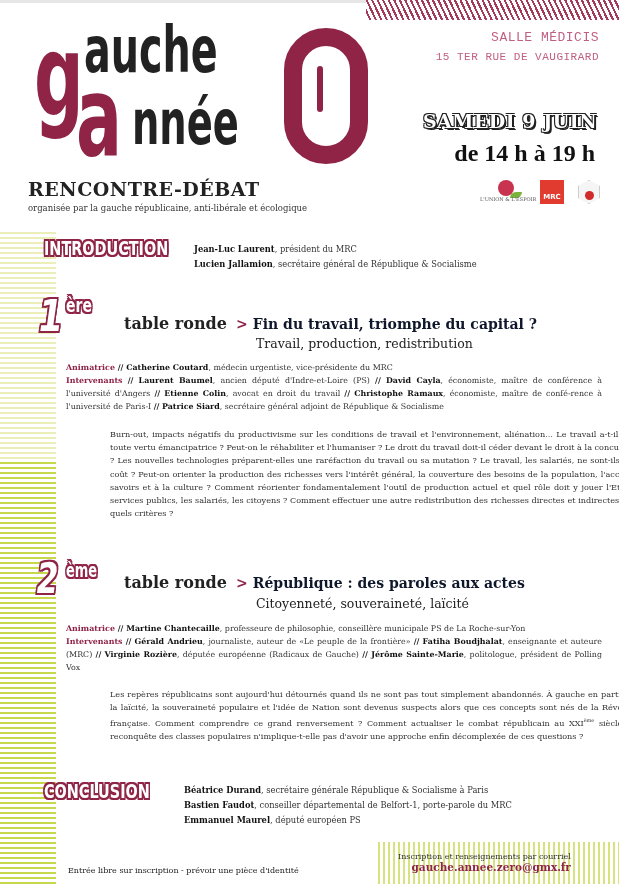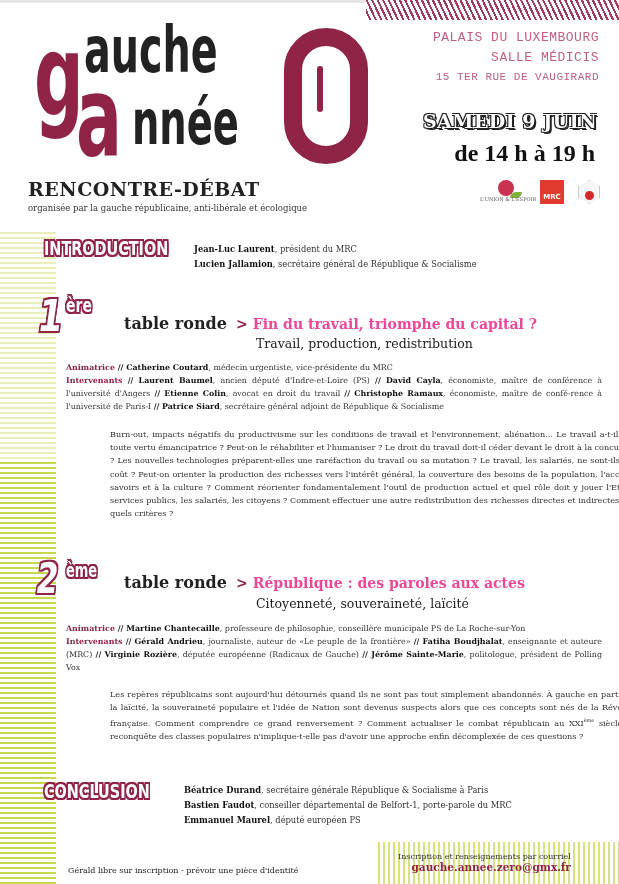--- a/index.html
+++ b/index.html
@@ -74,21 +74,21 @@
   .ord2-sup { left: 66px; top: 558px; font-size: 20px; transform: scaleX(0.65); transform-origin: left top; }
 
   .speakers { position: absolute; left: 194px; font-family: "DejaVu Serif", serif; font-size: 8.3px; line-height: 15px; color: #333; }
   .speakers b { color: #111; }
   .intro-speakers { top: 242px; }
   .concl-speakers { left: 184px; top: 783px; }
 
   .tr-head { position: absolute; left: 124px; font-family: "DejaVu Serif", serif; white-space: nowrap; }
   .tr-head .tr { font-weight: bold; font-size: 16px; color: #222; margin-top: 16px; }
   .tr-head .arrow { font-weight: bold; font-size: 14px; color: #8f2447; margin-left: 4px; }
-  .tr-head .topic { font-weight: bold; font-size: 14px; color: #ec4899; }
+  .tr-head .topic { font-weight: bold; font-size: 14px; color: #0f172a; }
   .tr1 { top: 314px; }
   .tr2 { top: 573px; }
   .tr-sub { position: absolute; font-family: "DejaVu Serif", serif; font-size: 12.5px; color: #222; }
   .sub1 { left: 256px; top: 336px; }
   .sub2 { left: 256px; top: 596px; }
 
   .panel { position: absolute; left: 66px; width: 536px; font-family: "DejaVu Serif", serif; font-size: 7.9px; line-height: 13px; color: #333; text-align: justify; }
   .panel .role { color: #8f2447; font-weight: bold; }
   .panel b { color: #111; }
   .panel1 { top: 361px; }
@@ -118,21 +118,20 @@
   <span class="word1">auche</span>
   <span class="big-a">a</span>
   <span class="word2">nnée</span>
   <span class="zero"></span>
 </div>
 
 <div class="rencontre">RENCONTRE-DÉBAT</div>
 <div class="organisee">organisée par la gauche républicaine, anti-libérale et écologique</div>
 
 <div class="venue">
-  <div class="l1">PALAIS DU LUXEMBOURG</div>
   <div class="l2">SALLE MÉDICIS</div>
   <div class="l3">15 TER RUE DE VAUGIRARD</div>
 </div>
 
 <div class="date">SAMEDI 9 JUIN</div>
 <div class="hours">de 14 h à 19 h</div>
 
 <div class="partners">
   <div class="p-rose">
     <span class="flower"></span>
@@ -181,17 +180,17 @@
 </div>
 <div class="body-text body2"><span>Les repères républicains sont aujourd'hui détournés quand ils ne sont pas tout simplement abandonnés. À gauche en particulier, la laïcité, la souveraineté populaire et l'idée de Nation sont devenus suspects alors que ces concepts sont nés de la Révolution française. Comment comprendre ce grand renversement ? Comment actualiser le combat républicain au XXI</span><sup>ème</sup><span> siècle ? La reconquête des classes populaires n'implique-t-elle pas d'avoir une approche enfin décomplexée de ces questions ?</span></div>
 
 <div class="outline-title concl-title">CONCLUSION</div>
 <div class="speakers concl-speakers">
   <div><b>Béatrice Durand</b><span>, secrétaire générale République &amp; Socialisme à Paris</span></div>
   <div><b>Bastien Faudot</b><span>, conseiller départemental de Belfort-1, porte-parole du MRC</span></div>
   <div><b>Emmanuel Maurel</b><span>, député européen PS</span></div>
 </div>
 
-<div class="footer-left">Gérald libre sur inscription - prévoir une pièce d'identité</div>
+<div class="footer-left">Entrée libre sur inscription - prévoir une pièce d'identité</div>
 <div class="footer-right">
   <div class="t">Inscription et renseignements par courriel</div>
   <div class="email">gauche.annee.zero@gmx.fr</div>
 </div>
 
 </body></html>

